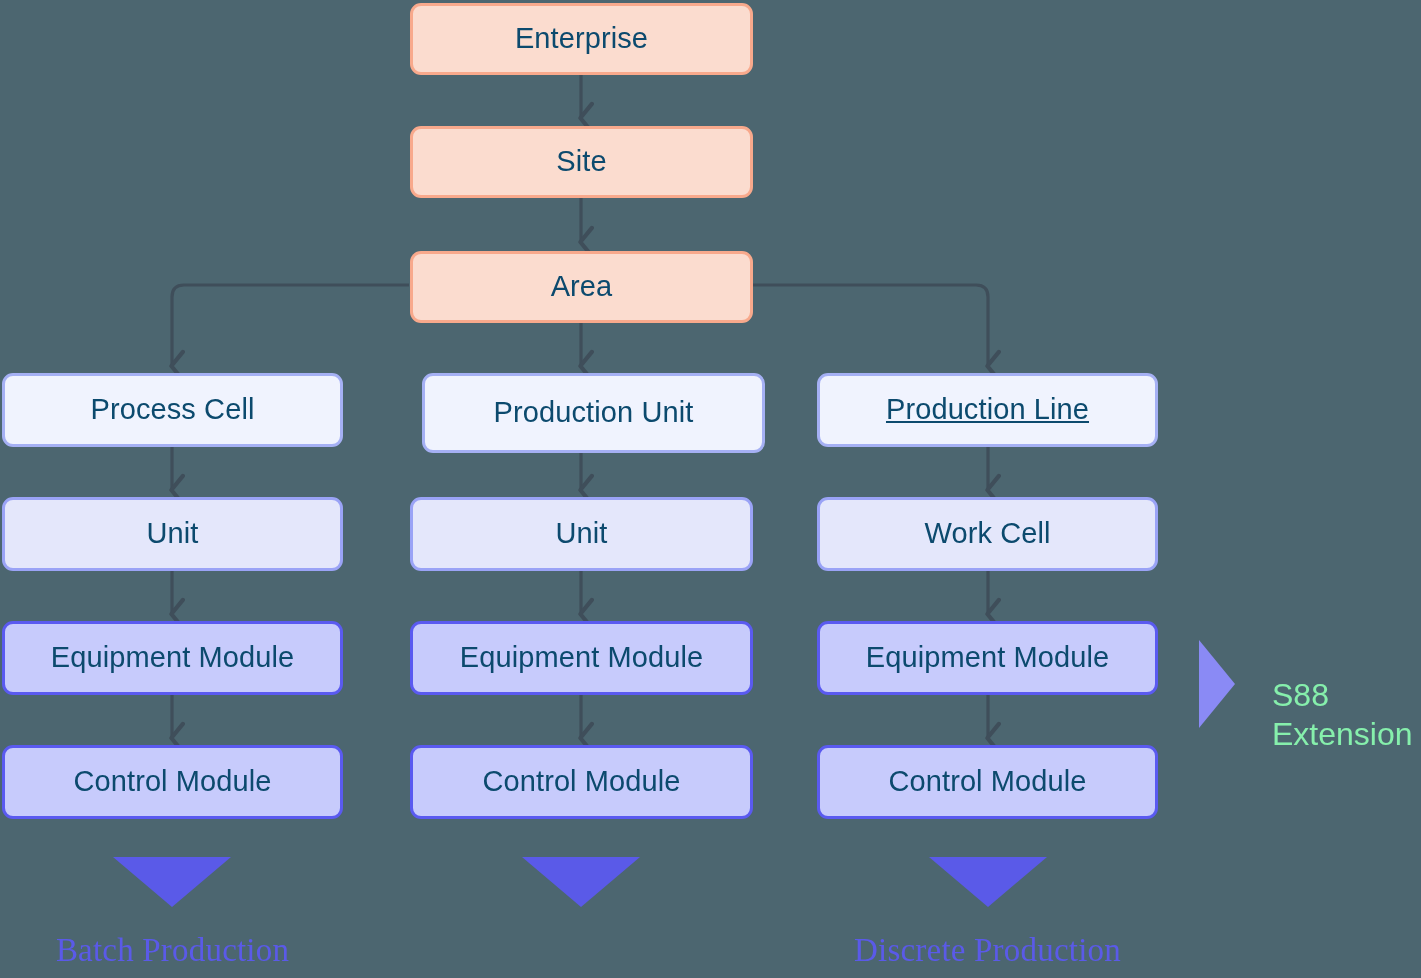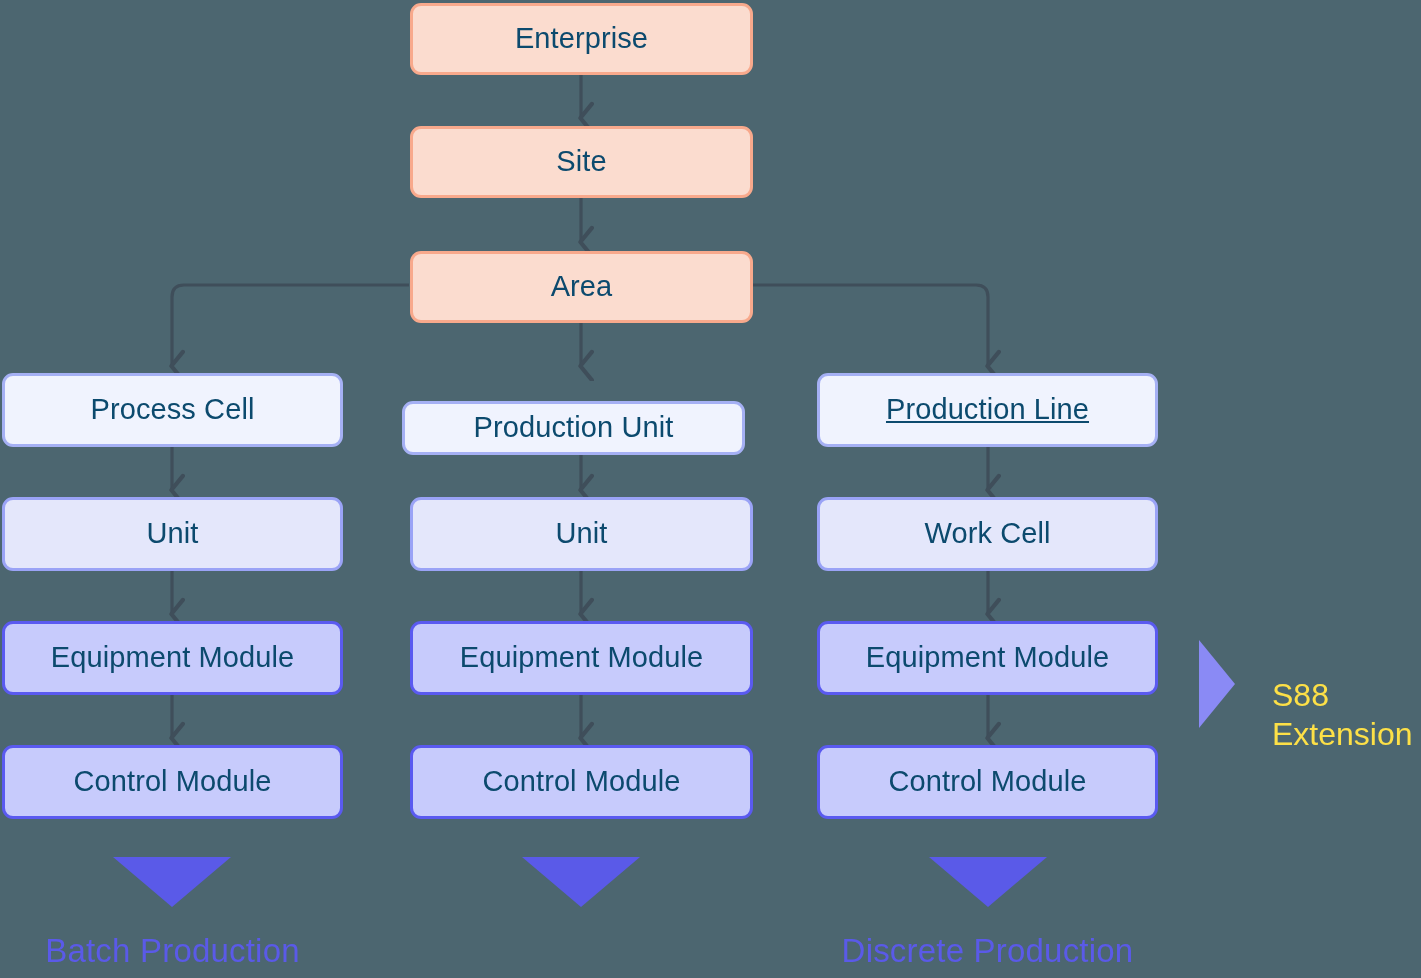--- a/index.html
+++ b/index.html
@@ -55,38 +55,39 @@
     border: 3px solid #5a5af0;
   }
 
   .prod-label {
     position: absolute;
     color: #5a5ae8;
     font-size: 33px;
     text-align: center;
     white-space: nowrap;
     letter-spacing: 0.2px;
+    font-family: Liberation Serif, serif;
   }
   .fat-arrow {
     position: absolute;
     width: 0; height: 0;
     border-left: 59px solid transparent;
     border-right: 59px solid transparent;
     border-top: 50px solid #5a5ae8;
   }
   .s88-arrow {
     position: absolute;
     width: 0; height: 0;
     border-top: 44px solid transparent;
     border-bottom: 44px solid transparent;
     border-left: 36px solid #8a8af5;
   }
   .s88-text {
     position: absolute;
-    color: #fde047;
+    color: #86efac;
     font-size: 32px;
     line-height: 1.22;
     white-space: nowrap;
   }
 </style>
 </head>
 <body>
 
 <div id="stage">
 
@@ -138,21 +139,21 @@
   <div class="node tier-b" style="left:2px; top:497px; width:341px; height:74px;">
     <span>Unit</span>
   </div>
   <div class="node tier-c" style="left:2px; top:621px; width:341px; height:74px;">
     <span>Equipment Module</span>
   </div>
   <div class="node tier-c" style="left:2px; top:745px; width:341px; height:74px;">
     <span>Control Module</span>
   </div>
 
-  <div class="node tier-a" style="left:402px; top:373px; width:343px; height:54px;margin-top:28px;">
+  <div class="node tier-a" style="left:422px; top:373px; width:343px; height:80px;">
     <span>Production Unit</span>
   </div>
   <div class="node tier-b" style="left:410px; top:497px; width:343px; height:74px;">
     <span>Unit</span>
   </div>
   <div class="node tier-c" style="left:410px; top:621px; width:343px; height:74px;">
     <span>Equipment Module</span>
   </div>
   <div class="node tier-c" style="left:410px; top:745px; width:343px; height:74px;">
     <span>Control Module</span>

